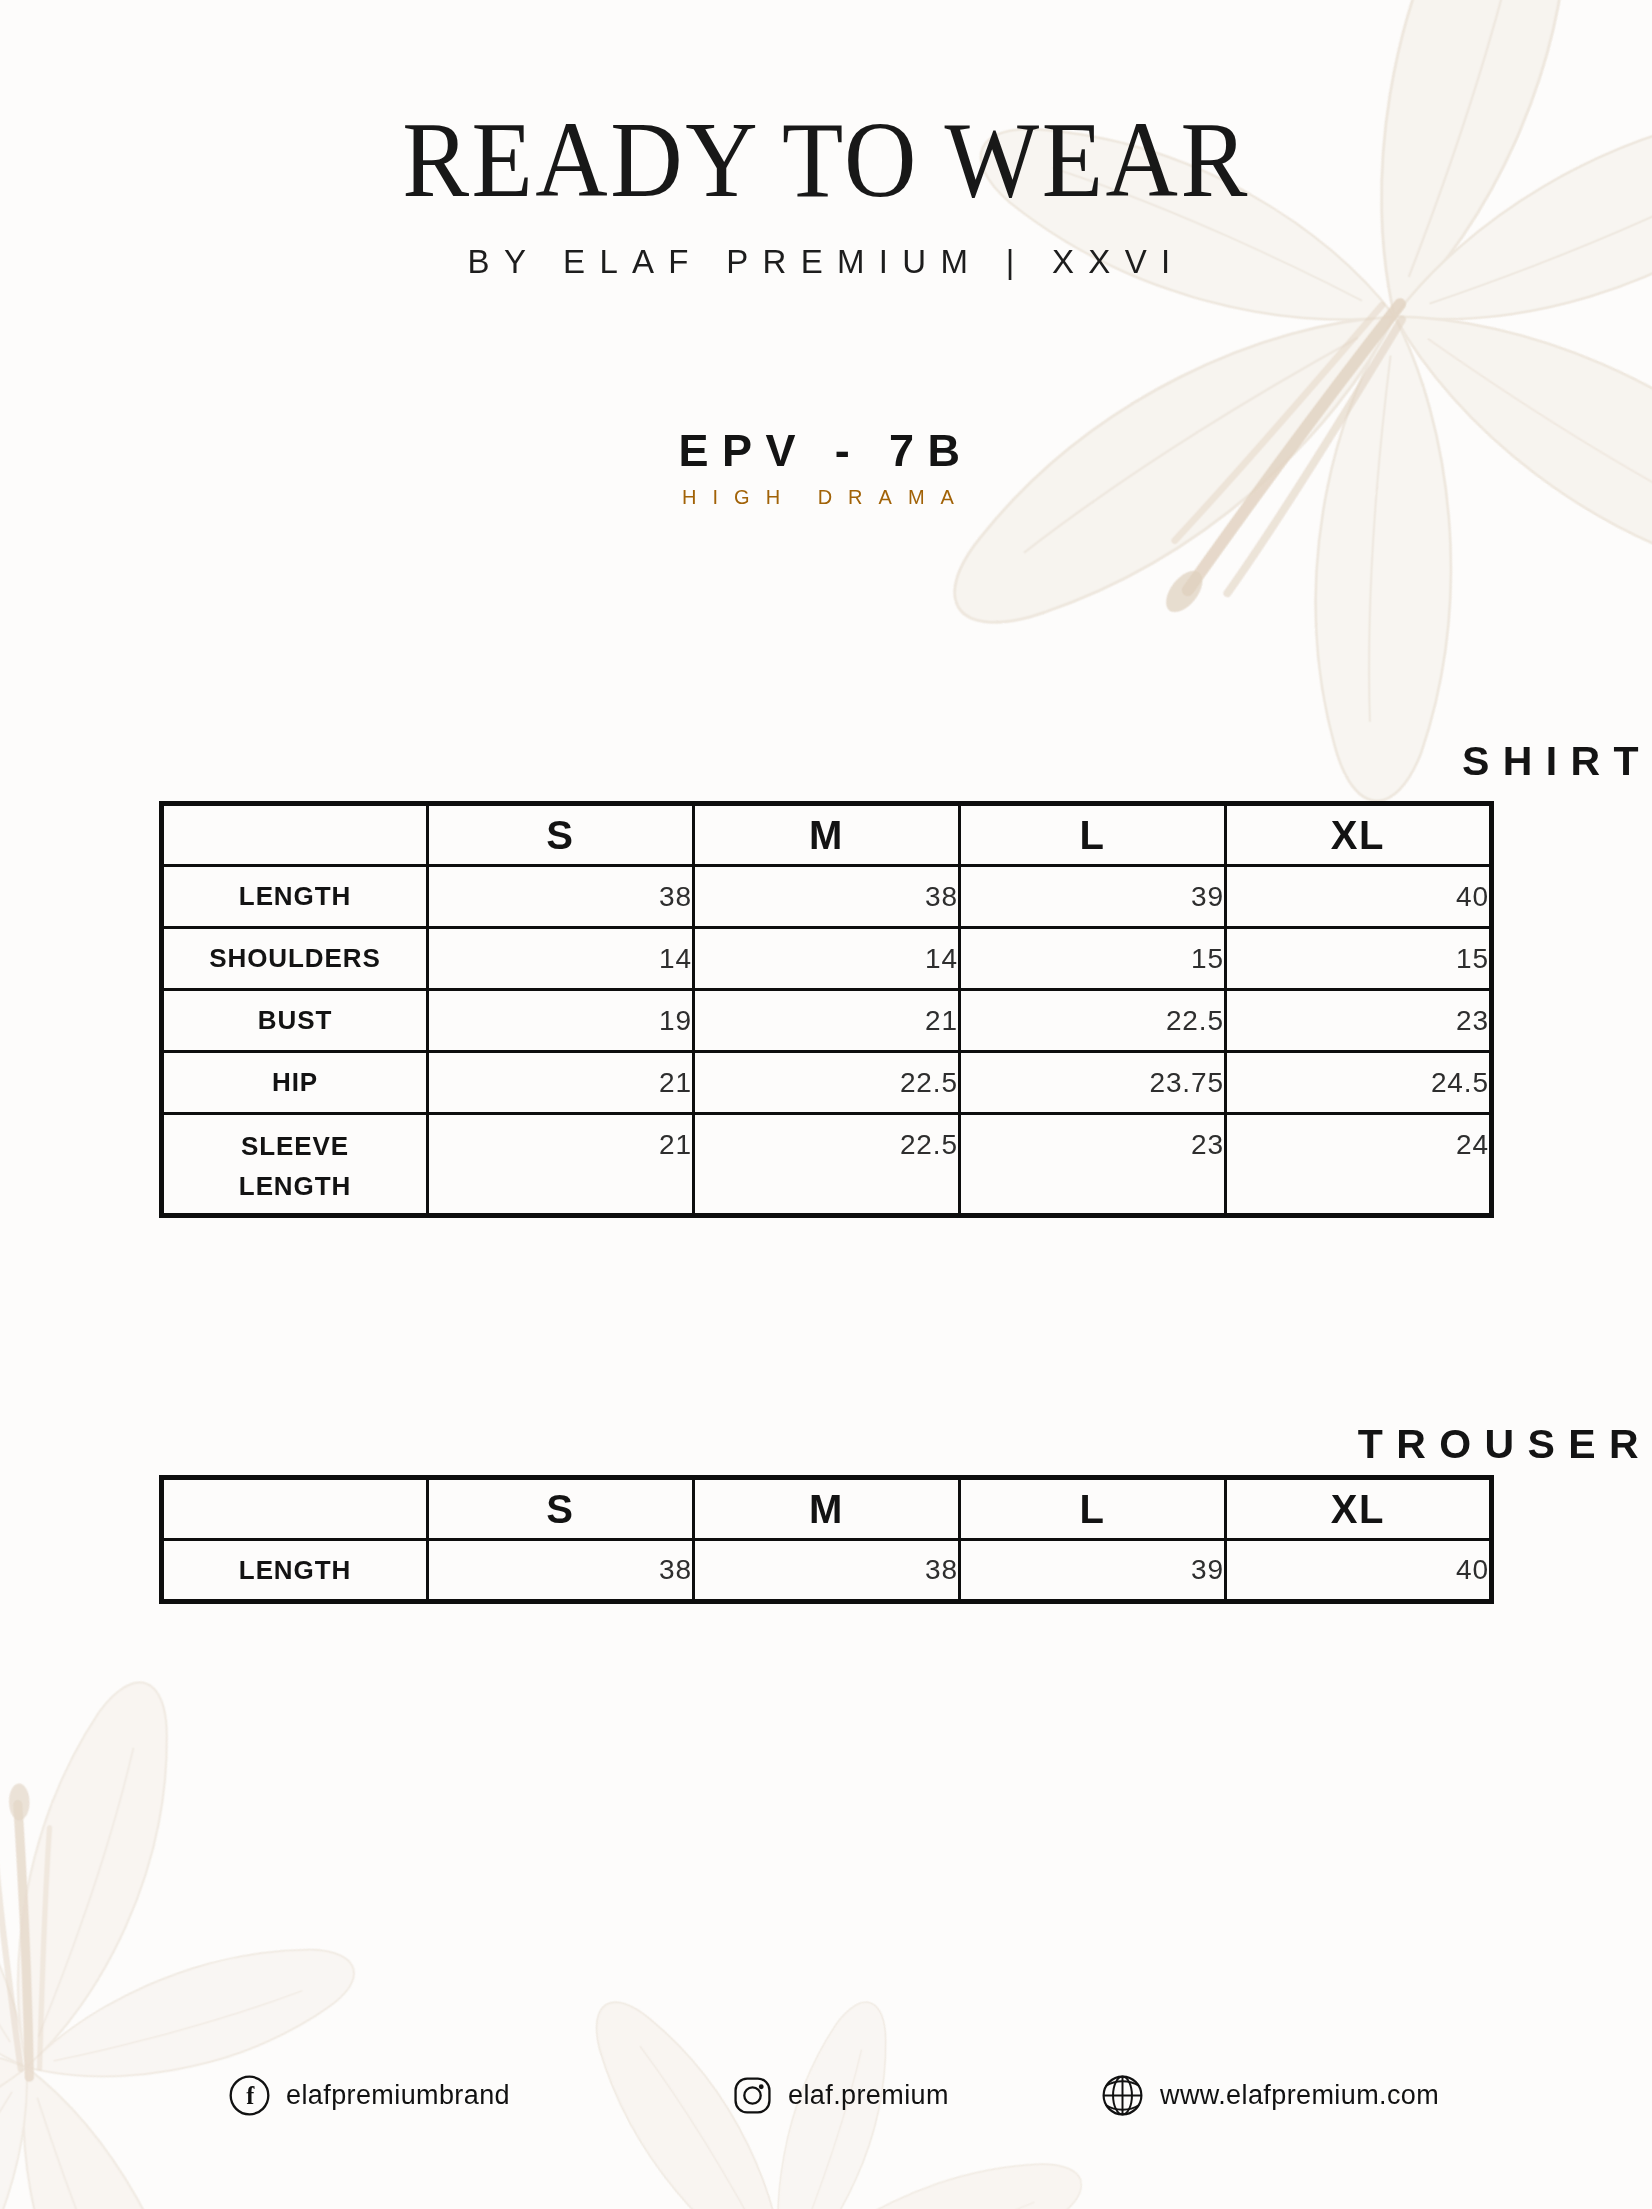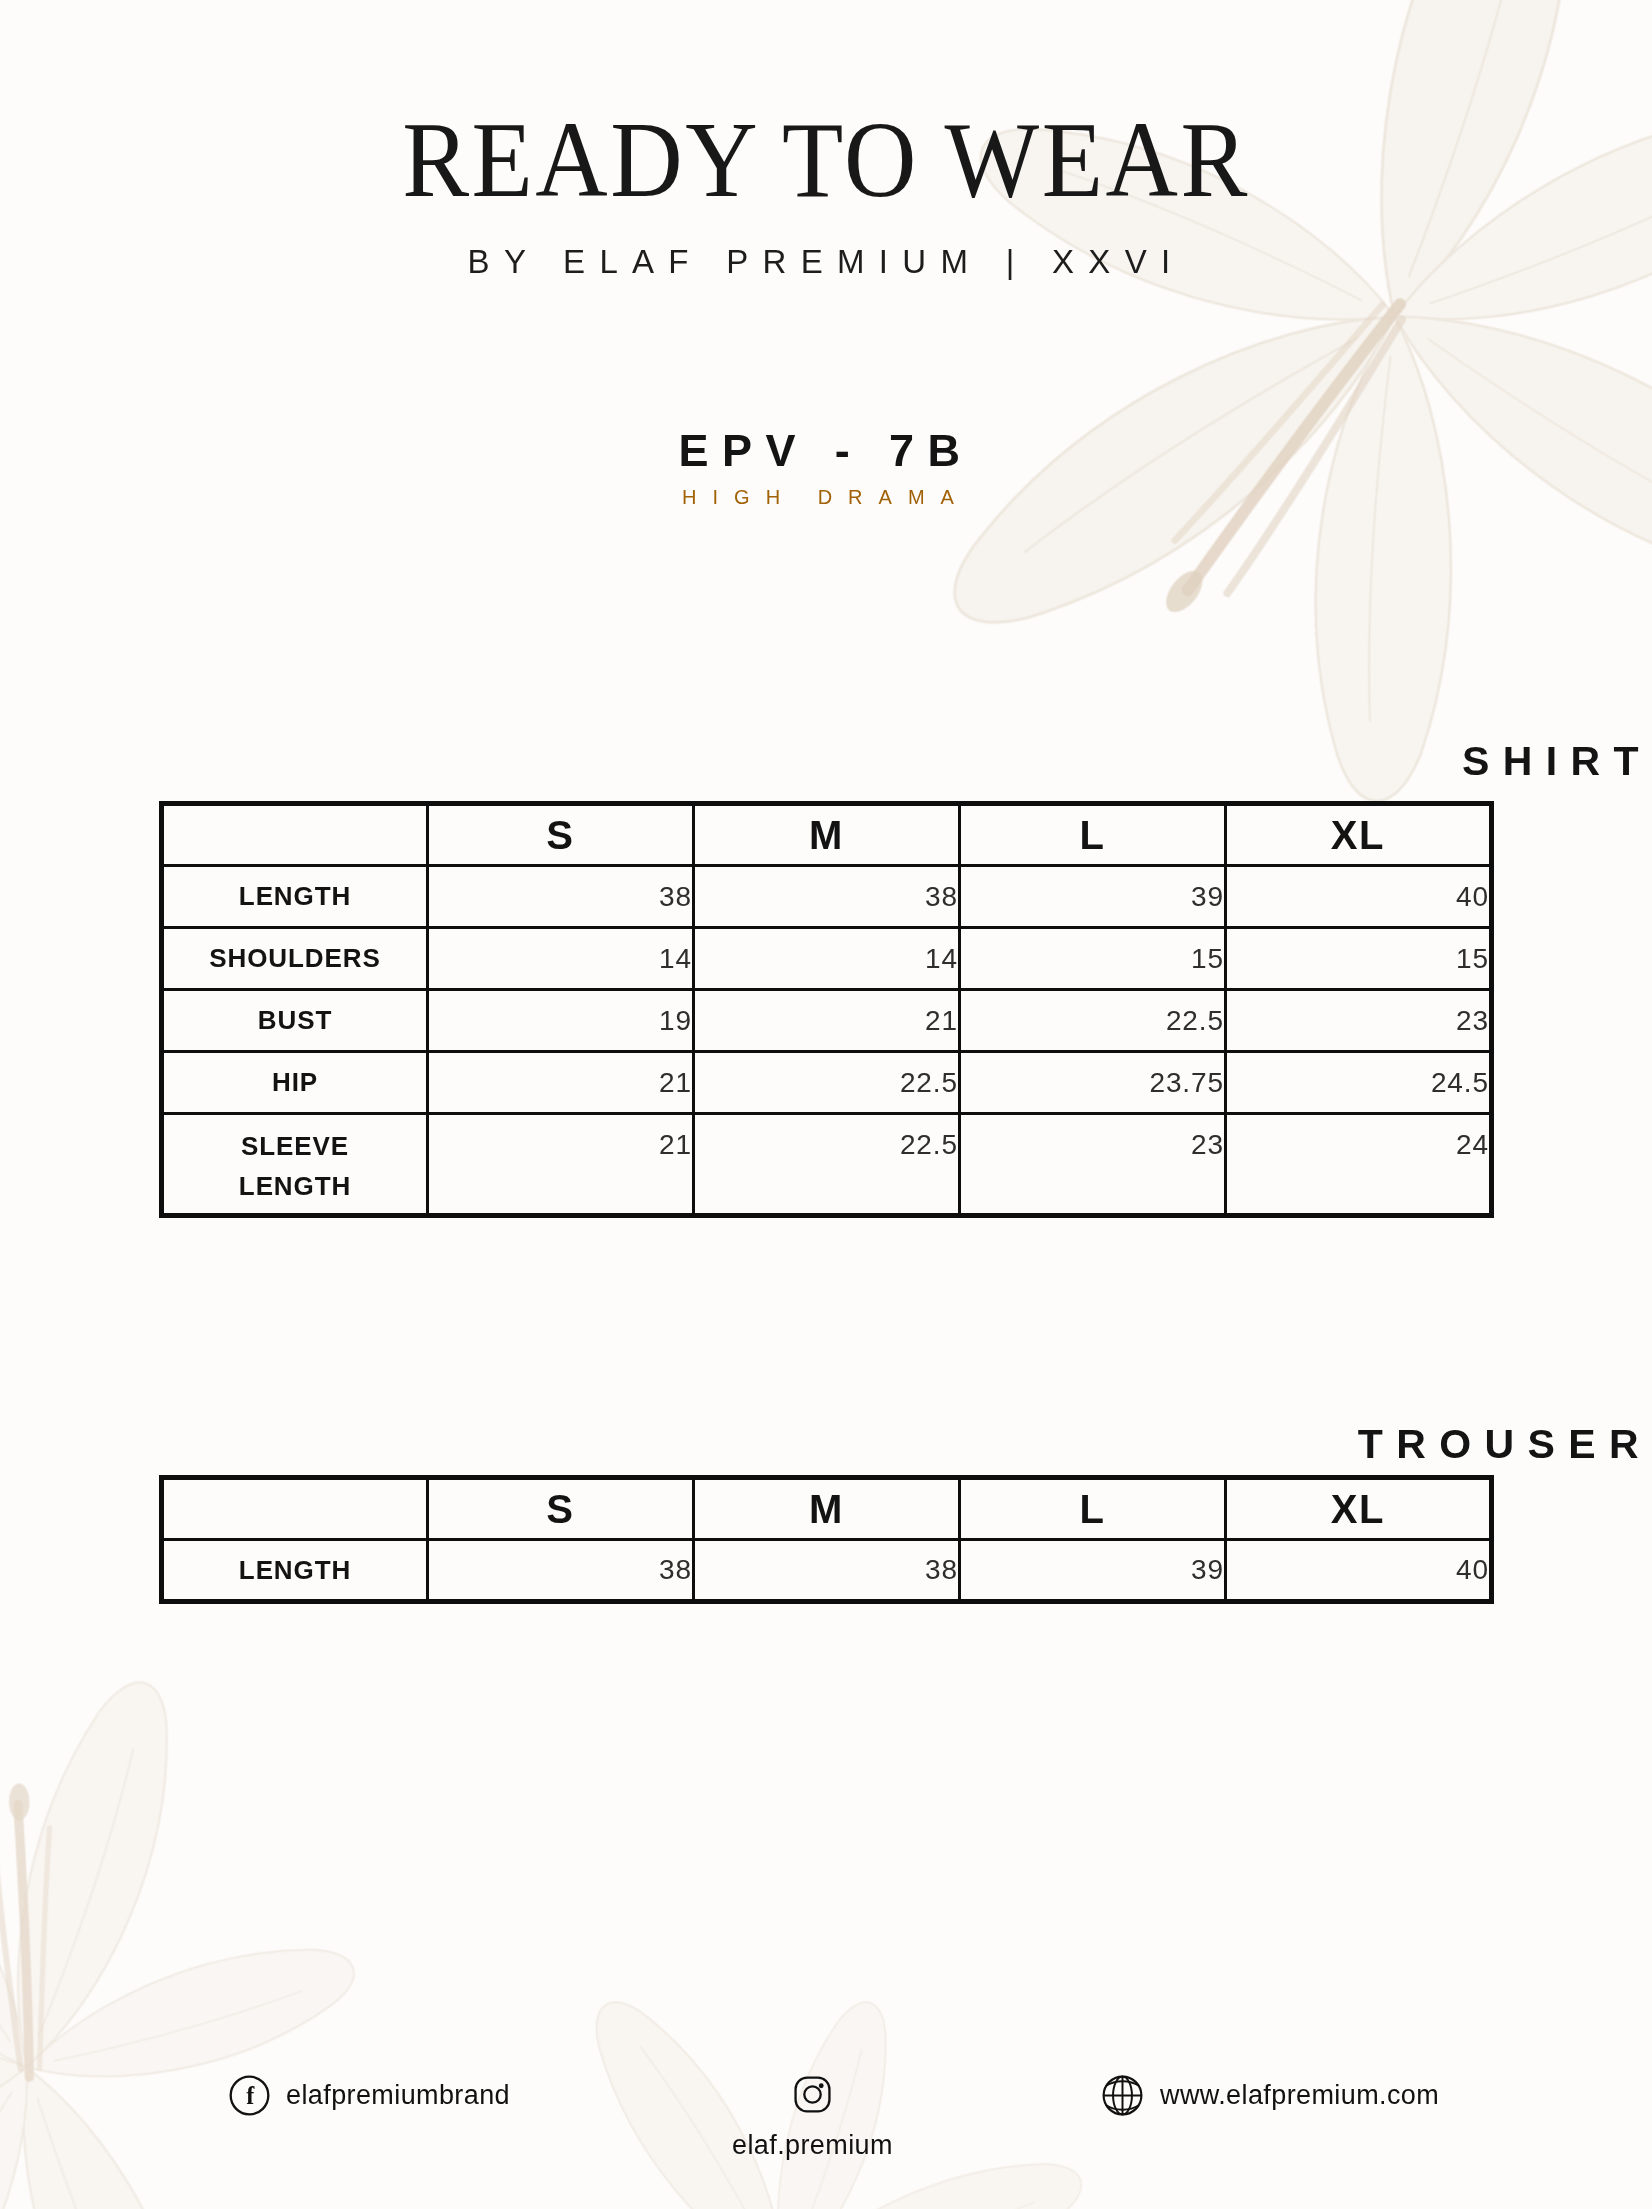--- a/index.html
+++ b/index.html
@@ -100,21 +100,21 @@
   .size-table tr.tall td.value-cell { padding-top:14.3px; }
   .size-table tr.tall td.label-cell { padding-top:10.7px; }
 
   
   .social {
     position:absolute; display:flex; align-items:center; gap:15px;
     font-size:27px; font-weight:500; letter-spacing:0.4px; color:#111;
     top:2074px; height:43px;
   }
   .social-facebook  { left:228px; }
-  .social-instagram { left:732px;flex-direction:column; }
+  .social-instagram { left:732px; }
   .social-website   { left:1100px; }
   .icon-box { display:inline-flex; align-items:center; justify-content:center; }
 </style>
 </head>
 <body>
 
 <svg class="watermark-layer" viewBox="0 0 1854 2480" width="1652" height="2210" aria-hidden="true">
   <defs>
     <g id="lily">
       <g id="petals">

